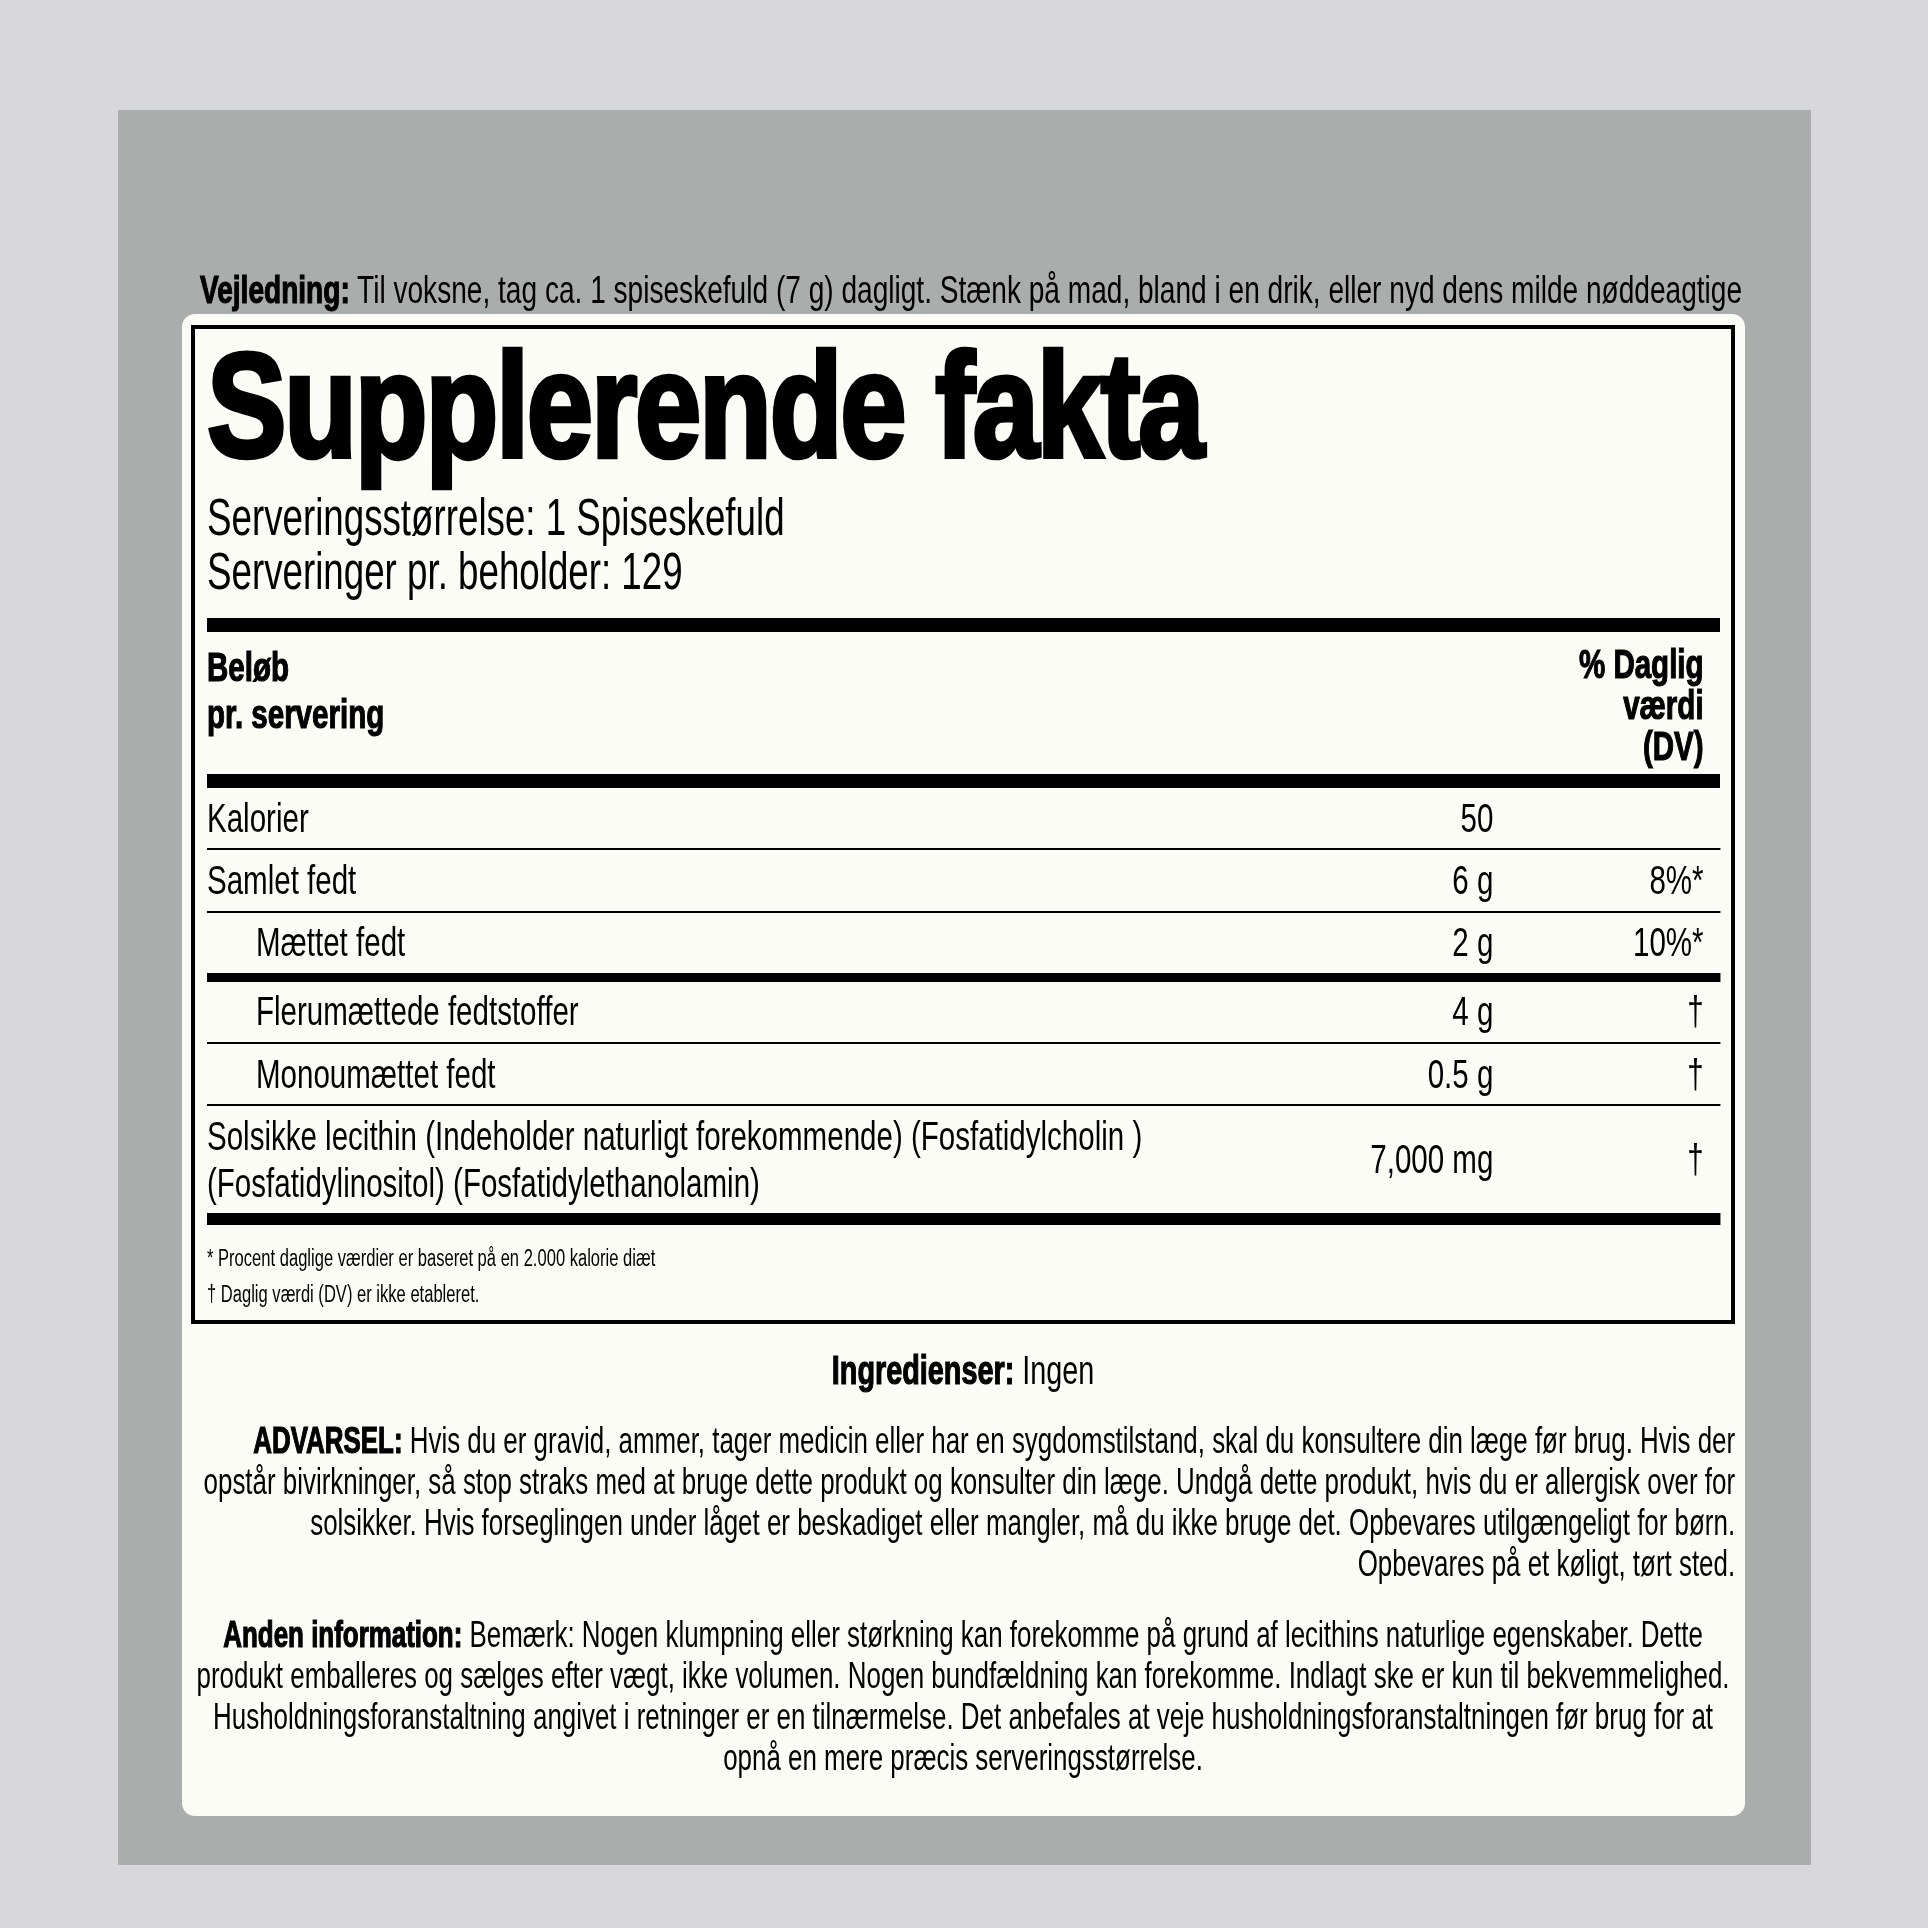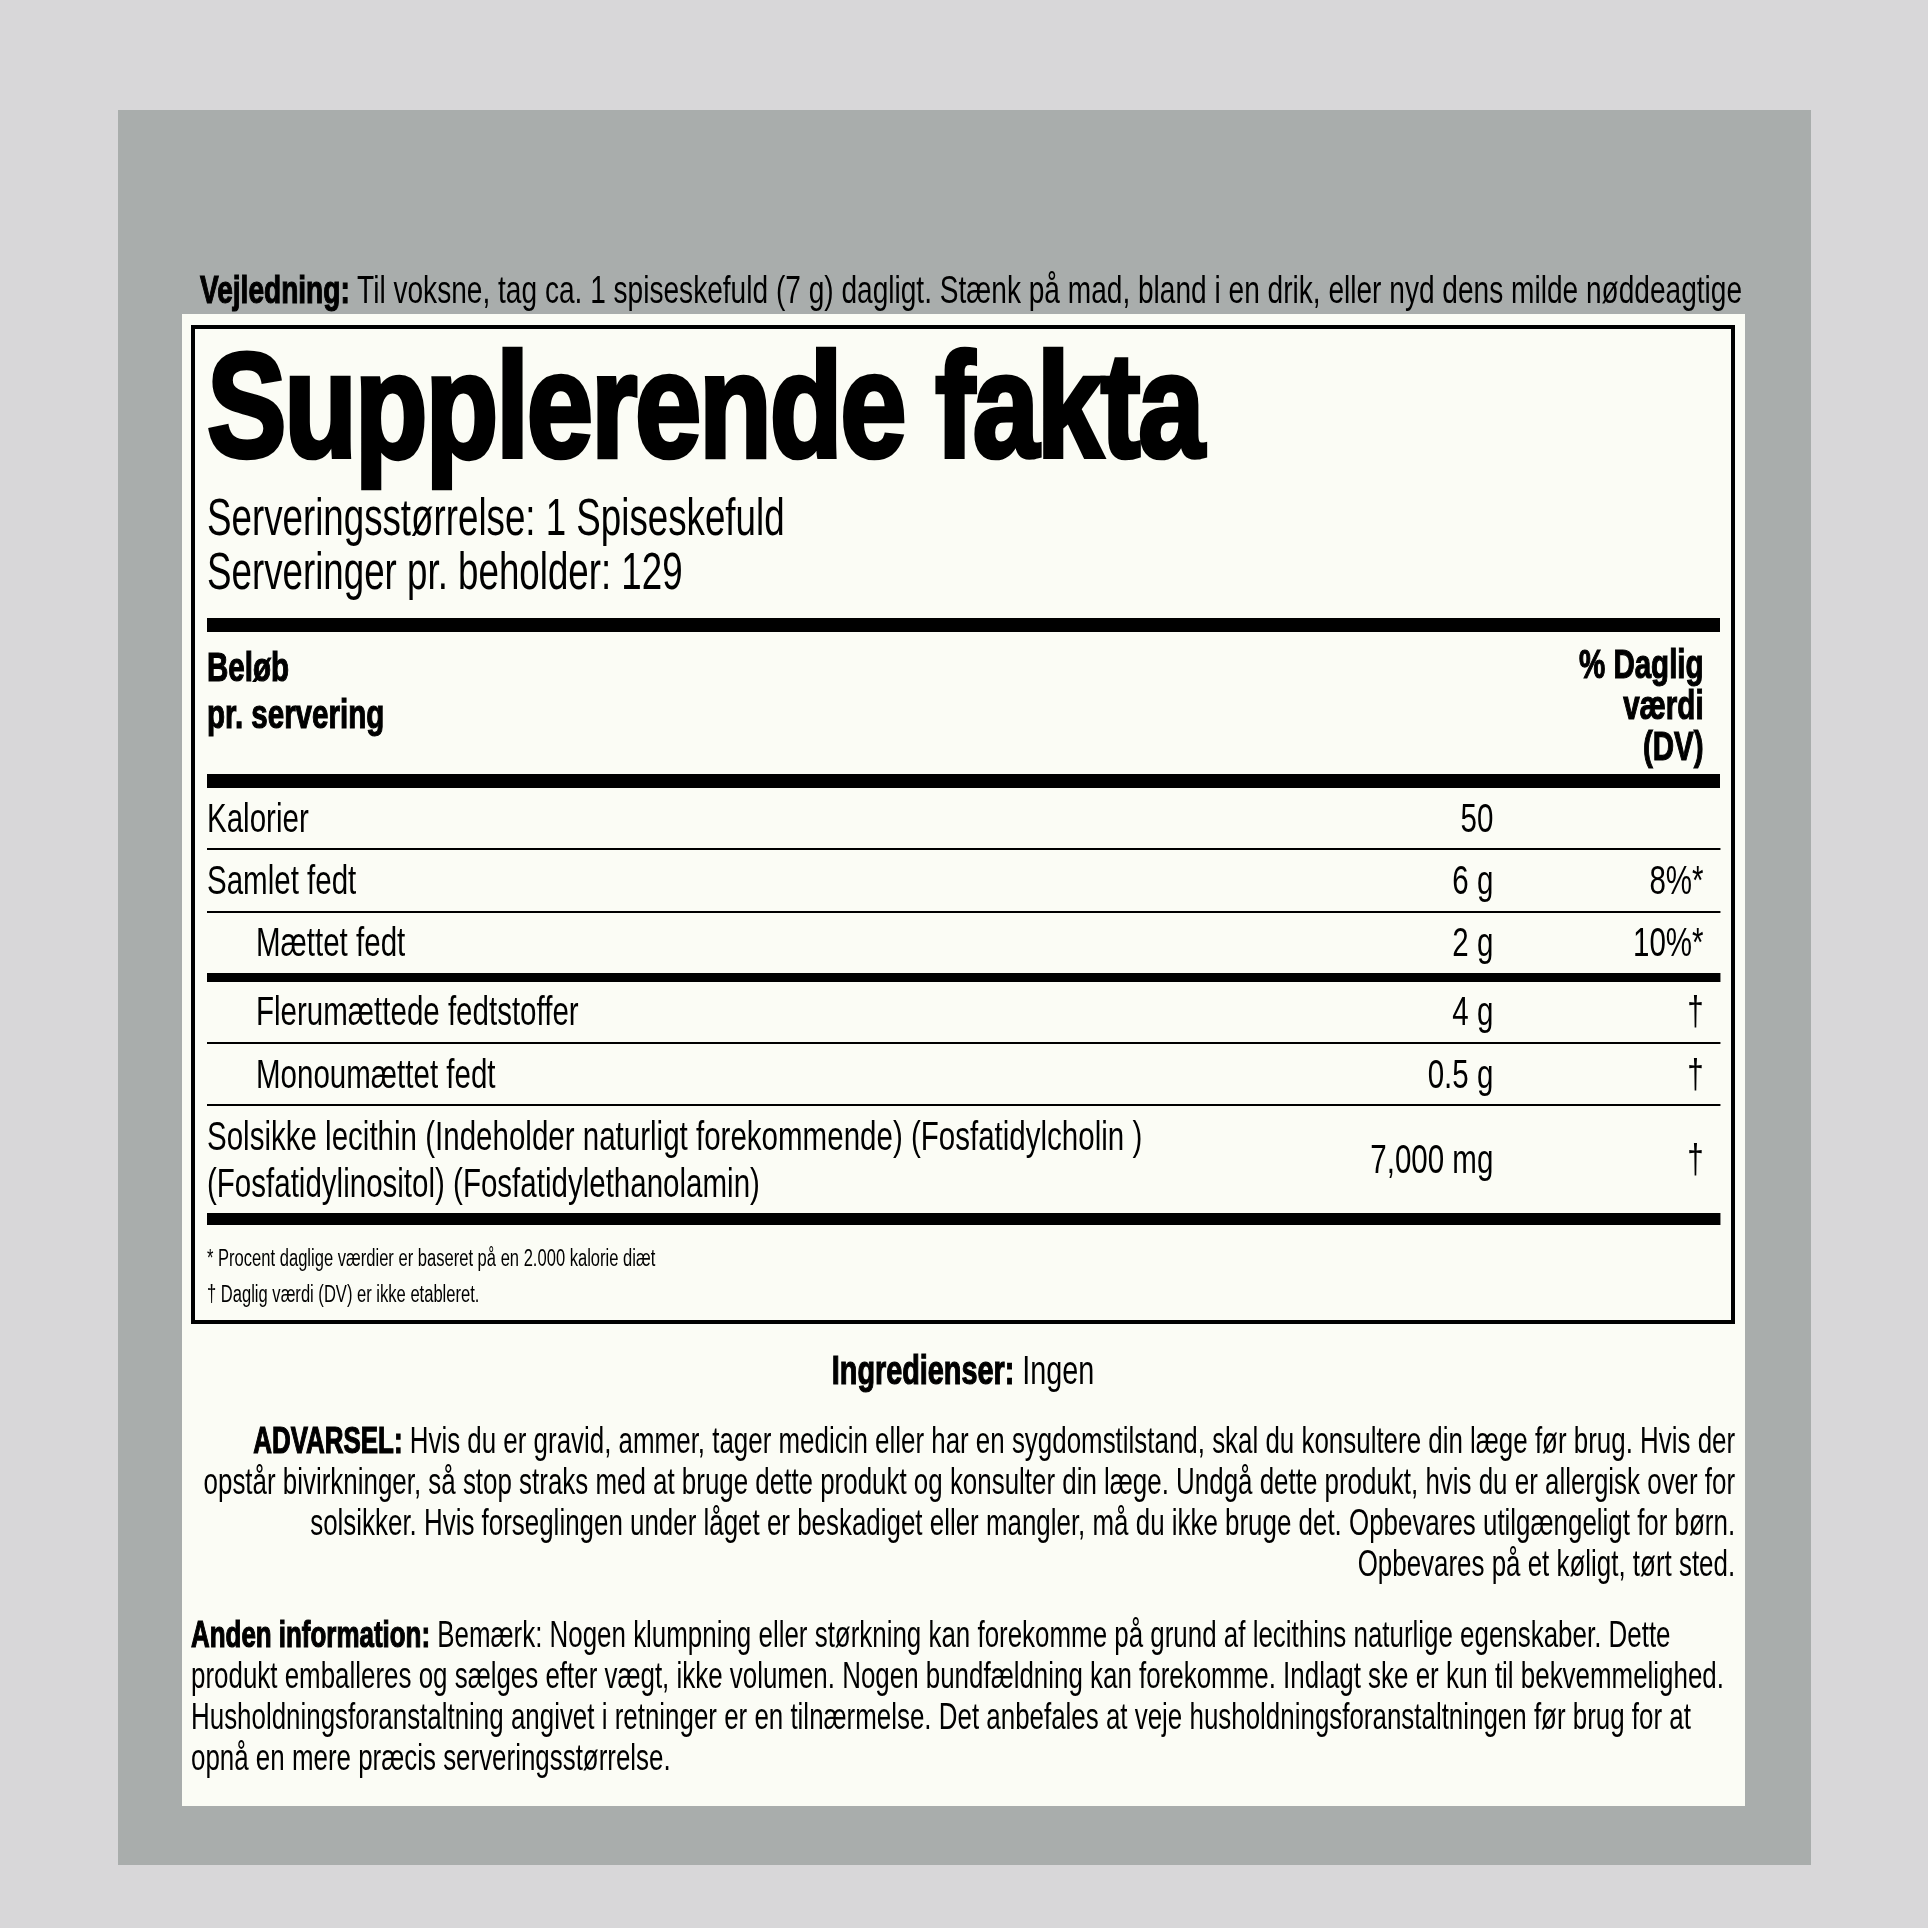--- a/index.html
+++ b/index.html
@@ -24,20 +24,21 @@
     font-size:39px;line-height:54px;
   }
   .b-heavy{font-weight:700;-webkit-text-stroke:1.2px #000;}
 
   .sheet{
     position:absolute;left:64px;top:204px;
     width:1563px;min-height:1476px;
     background:#fbfcf5;
     box-sizing:border-box;
     padding:11.3px 9.4px 0 9.4px;
+    border-radius:13px;
   }
   .facts-box{
     border:4.7px solid #000;
     box-sizing:border-box;
     width:1544px;height:999px;
     padding:0 11.3px;
     overflow:hidden;
     background:#fbfcf5;
   }
   .facts-title{
@@ -76,21 +77,21 @@
   .frow .rname{flex:1;}
   .frow.indent .rname{padding-left:68px;}
   .frow .ramount{width:292px;text-align:right;}
   .frow .rdv{width:292px;text-align:right;padding-right:23.5px;}
   .footnotes{padding:15px 0 13px 0;font-size:23px;line-height:36px;}
   .footnotes div{margin:0;}
 
   .ingredients{margin-top:22.6px;font-size:40px;line-height:47px;width:1544px;text-align:center;}
   .para{font-size:36px;line-height:41px;width:1544px;}
   .warning{margin-top:26px;text-align:right;}
-  .other-info{margin-top:30px;padding-bottom:28px;}
+  .other-info{margin-top:30px;padding-bottom:38px;text-align:center;}
 </style>
 </head>
 <body>
 
 <div class="panel">
 
   <div class="directions">
     <div class="cond">
       <span class="b-heavy">Vejledning:</span><span> Til voksne, tag ca. 1 spiseskefuld (7 g) dagligt. Stænk på mad, bland i en drik, eller nyd dens milde nøddeagtige smag lige fra skeen.</span>
     </div>

